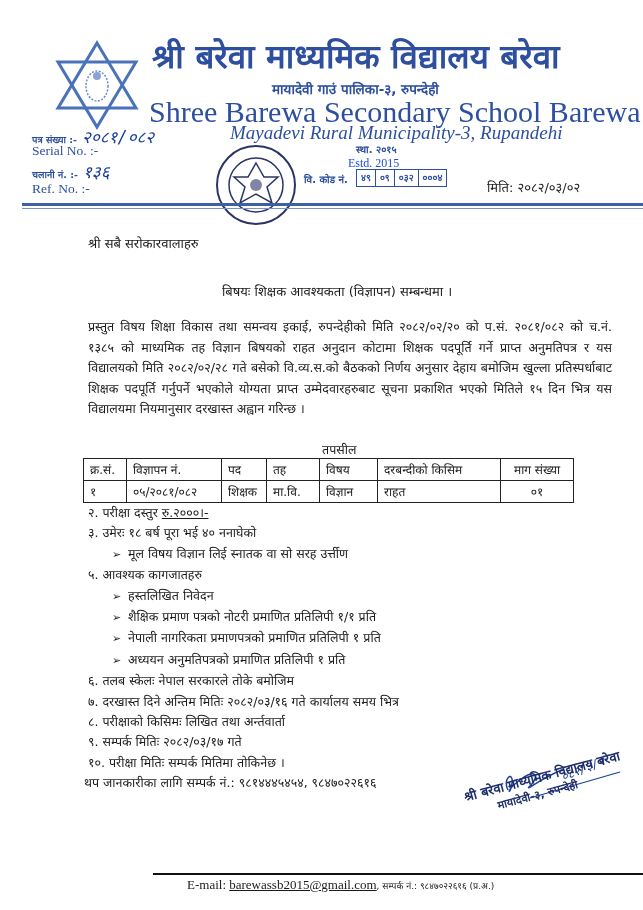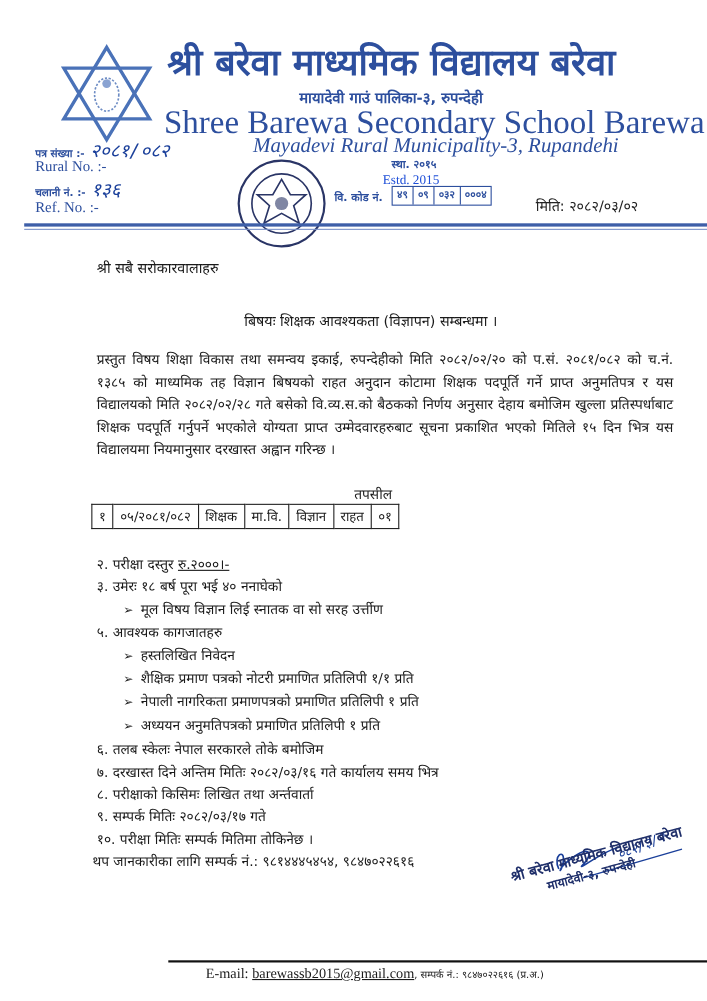--- a/index.html
+++ b/index.html
@@ -61,21 +61,21 @@
 
 <div class="abs title-np">श्री बरेवा माध्यमिक विद्यालय बरेवा</div>
 <div class="abs sub-np">मायादेवी गाउं पालिका-३, रुपन्देही</div>
 <div class="abs title-en">Shree Barewa Secondary School Barewa</div>
 <div class="abs muni">Mayadevi Rural Municipality-3, Rupandehi</div>
 
 <div class="abs" style="left:32px; top:125px;">
   <span class="meta-label-np">पत्र संख्या :-</span>
   <span class="hand">२०८१/०८२</span>
 </div>
-<div class="abs meta-label-en" style="left:32px; top:143px;">Rural No. :-</div>
+<div class="abs meta-label-en" style="left:32px; top:143px;">Serial No. :-</div>
 <div class="abs" style="left:32px; top:160px;">
   <span class="meta-label-np">चलानी नं. :-</span>
   <span class="hand">१३६</span>
 </div>
 <div class="abs meta-label-en" style="left:32px; top:181px;">Ref. No. :-</div>
 
 <svg class="abs seal" viewBox="0 0 84 84">
   <circle cx="42" cy="42" r="39" fill="none" stroke="#2a3566" stroke-width="2"></circle>
   <circle cx="42" cy="42" r="27" fill="none" stroke="#2a3566" stroke-width="1.5"></circle>
   <polygon points="42,20 50,34 64,34 53,44 58,60 42,51 26,60 31,44 20,34 34,34" fill="none" stroke="#2a3566" stroke-width="1.5"></polygon>
@@ -96,20 +96,29 @@
 <div class="abs hr1"></div>
 <div class="abs hr2"></div>
 
 <div class="abs salute">श्री सबै सरोकारवालाहरु</div>
 <div class="abs subject">बिषयः शिक्षक आवश्यकता (विज्ञापन) सम्बन्धमा ।</div>
 <div class="abs para">प्रस्तुत विषय शिक्षा विकास तथा समन्वय इकाई, रुपन्देहीको मिति २०८२/०२/२० को प.सं. २०८१/०८२ को च.नं. १३८५ को माध्यमिक तह विज्ञान बिषयको राहत अनुदान कोटामा शिक्षक पदपूर्ति गर्ने प्राप्त अनुमतिपत्र र यस विद्यालयको मिति २०८२/०२/२८ गते बसेको वि.व्य.स.को बैठकको निर्णय अनुसार देहाय बमोजिम खुल्ला प्रतिस्पर्धाबाट शिक्षक पदपूर्ति गर्नुपर्ने भएकोले योग्यता प्राप्त उम्मेदवारहरुबाट सूचना प्रकाशित भएको मितिले १५ दिन भित्र यस विद्यालयमा नियमानुसार दरखास्त अह्वान गरिन्छ ।</div>
 
 <div class="abs tapsil">तपसील</div>
 <table class="tbl">
   <tbody>
+      <tr>
+    <th style="width:30px">क्र.सं.</th>
+    <th style="width:82px">विज्ञापन नं.</th>
+    <th style="width:32px">पद</th>
+    <th style="width:40px">तह</th>
+    <th style="width:45px">विषय</th>
+    <th style="width:110px">दरबन्दीको किसिम</th>
+    <th style="width:60px; text-align:center">माग संख्या</th>
+  </tr>
   <tr>
     <td>१</td>
     <td>०५/२०८१/०८२</td>
     <td>शिक्षक</td>
     <td>मा.वि.</td>
     <td>विज्ञान</td>
     <td>राहत</td>
     <td style="text-align:center">०१</td>
   </tr>
 </tbody>

